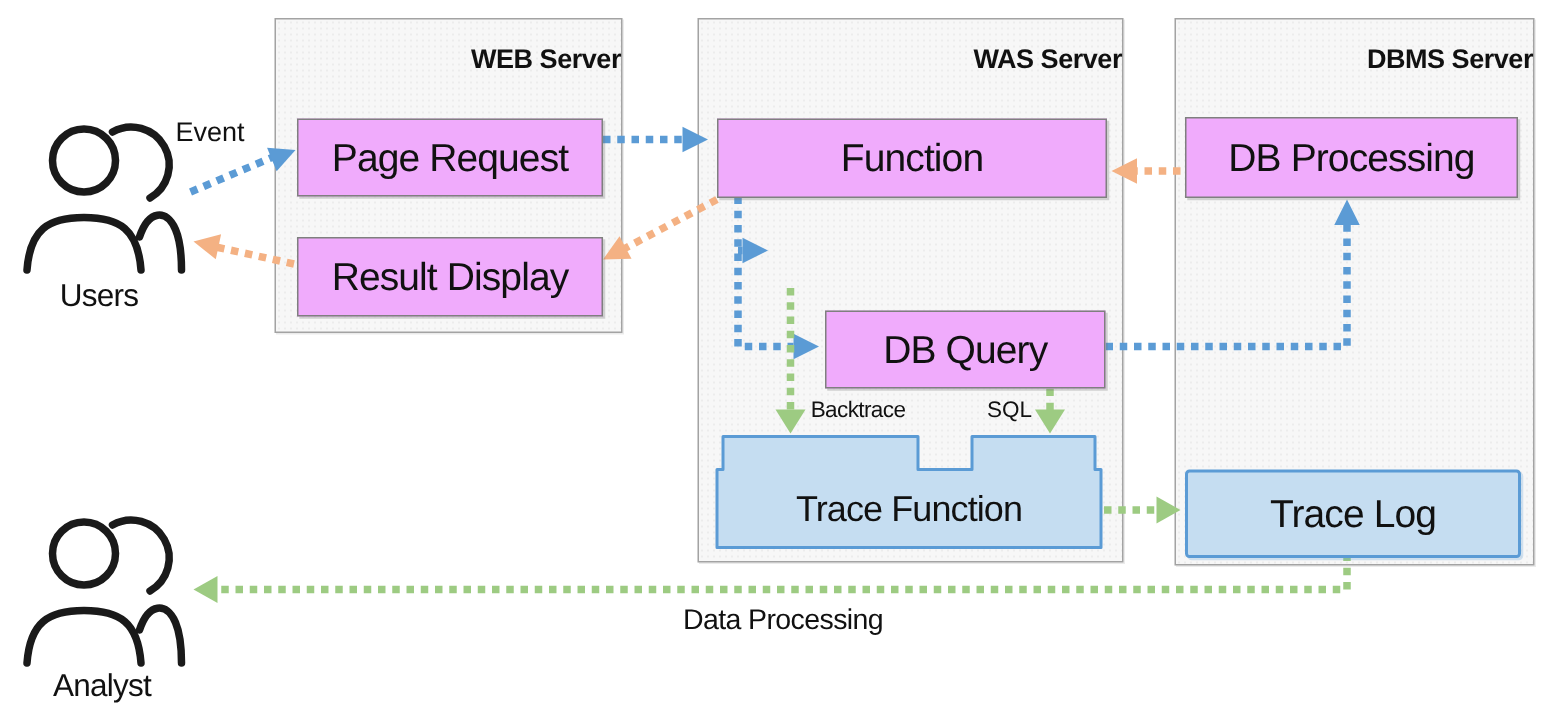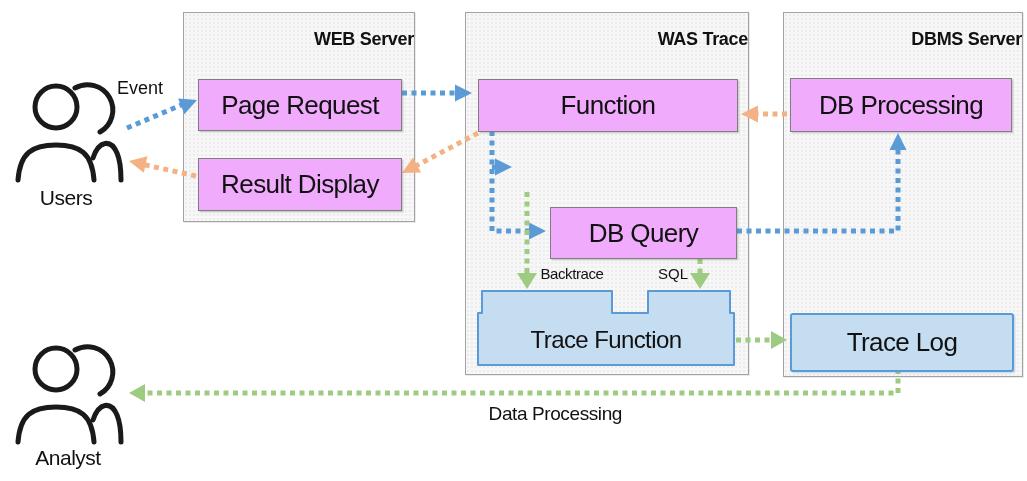--- a/index.html
+++ b/index.html
@@ -26,35 +26,35 @@
   .node.highlight{border-radius:3px;border-width:2px;box-shadow:1.5px 1.5px 0 rgba(91,155,213,0.25);}
   .svg-layer{position:absolute;left:0;top:0;width:1027px;height:481px;}
   .shape-label{
     position:absolute;display:flex;align-items:center;justify-content:center;
     font-size:24px;letter-spacing:-0.6px;color:#111;white-space:nowrap;background:transparent;border:none;box-shadow:none;
   }
   .edge-label{position:absolute;white-space:nowrap;color:#111;}
   .lbl-event{left:108px;top:78px;width:64px;text-align:center;font-size:18px;}
   .lbl-backtrace{left:532px;top:265px;width:80px;text-align:center;font-size:15px;letter-spacing:-0.4px;}
   .lbl-sql{left:650px;top:265px;width:46px;text-align:center;font-size:15px;}
-  .lbl-dataproc{left:422px;top:403px;width:200px;text-align:right;font-size:19px;letter-spacing:-0.4px;}
+  .lbl-dataproc{left:422px;top:403px;width:200px;text-align:center;font-size:19px;letter-spacing:-0.4px;}
   .actor-label{position:absolute;text-align:center;font-size:21px;letter-spacing:-0.5px;color:#111;}
   .lbl-users{left:26px;top:186px;width:80px;}
   .lbl-analyst{left:23px;top:446px;width:90px;}
 </style>
 </head>
 <body>
 
 <div class="canvas">
 
   <div class="container" style="left:183px;top:12px;width:230px;height:208px;">
     <div class="container-title">WEB Server</div>
   </div>
   <div class="container" style="left:465px;top:12px;width:282px;height:361px;">
-    <div class="container-title">WAS Trace</div>
+    <div class="container-title">WAS Server</div>
   </div>
   <div class="container" style="left:783px;top:12px;width:238px;height:363px;">
     <div class="container-title">DBMS Server</div>
   </div>
 
   <svg class="svg-layer" viewBox="0 0 1027 481">
 
     <path d="M 482,291 L 612,291 L 612,313 L 648,313 L 648,291 L 730,291 L 730,313 L 734,313 L 734,365 L 478,365 L 478,313 L 482,313 Z" stroke-width="2" stroke-linejoin="round" stroke="#5B9BD5" fill="#C5DDF1"></path>
 
     <g fill="none" stroke-width="5" stroke-dasharray="5 4.5">

